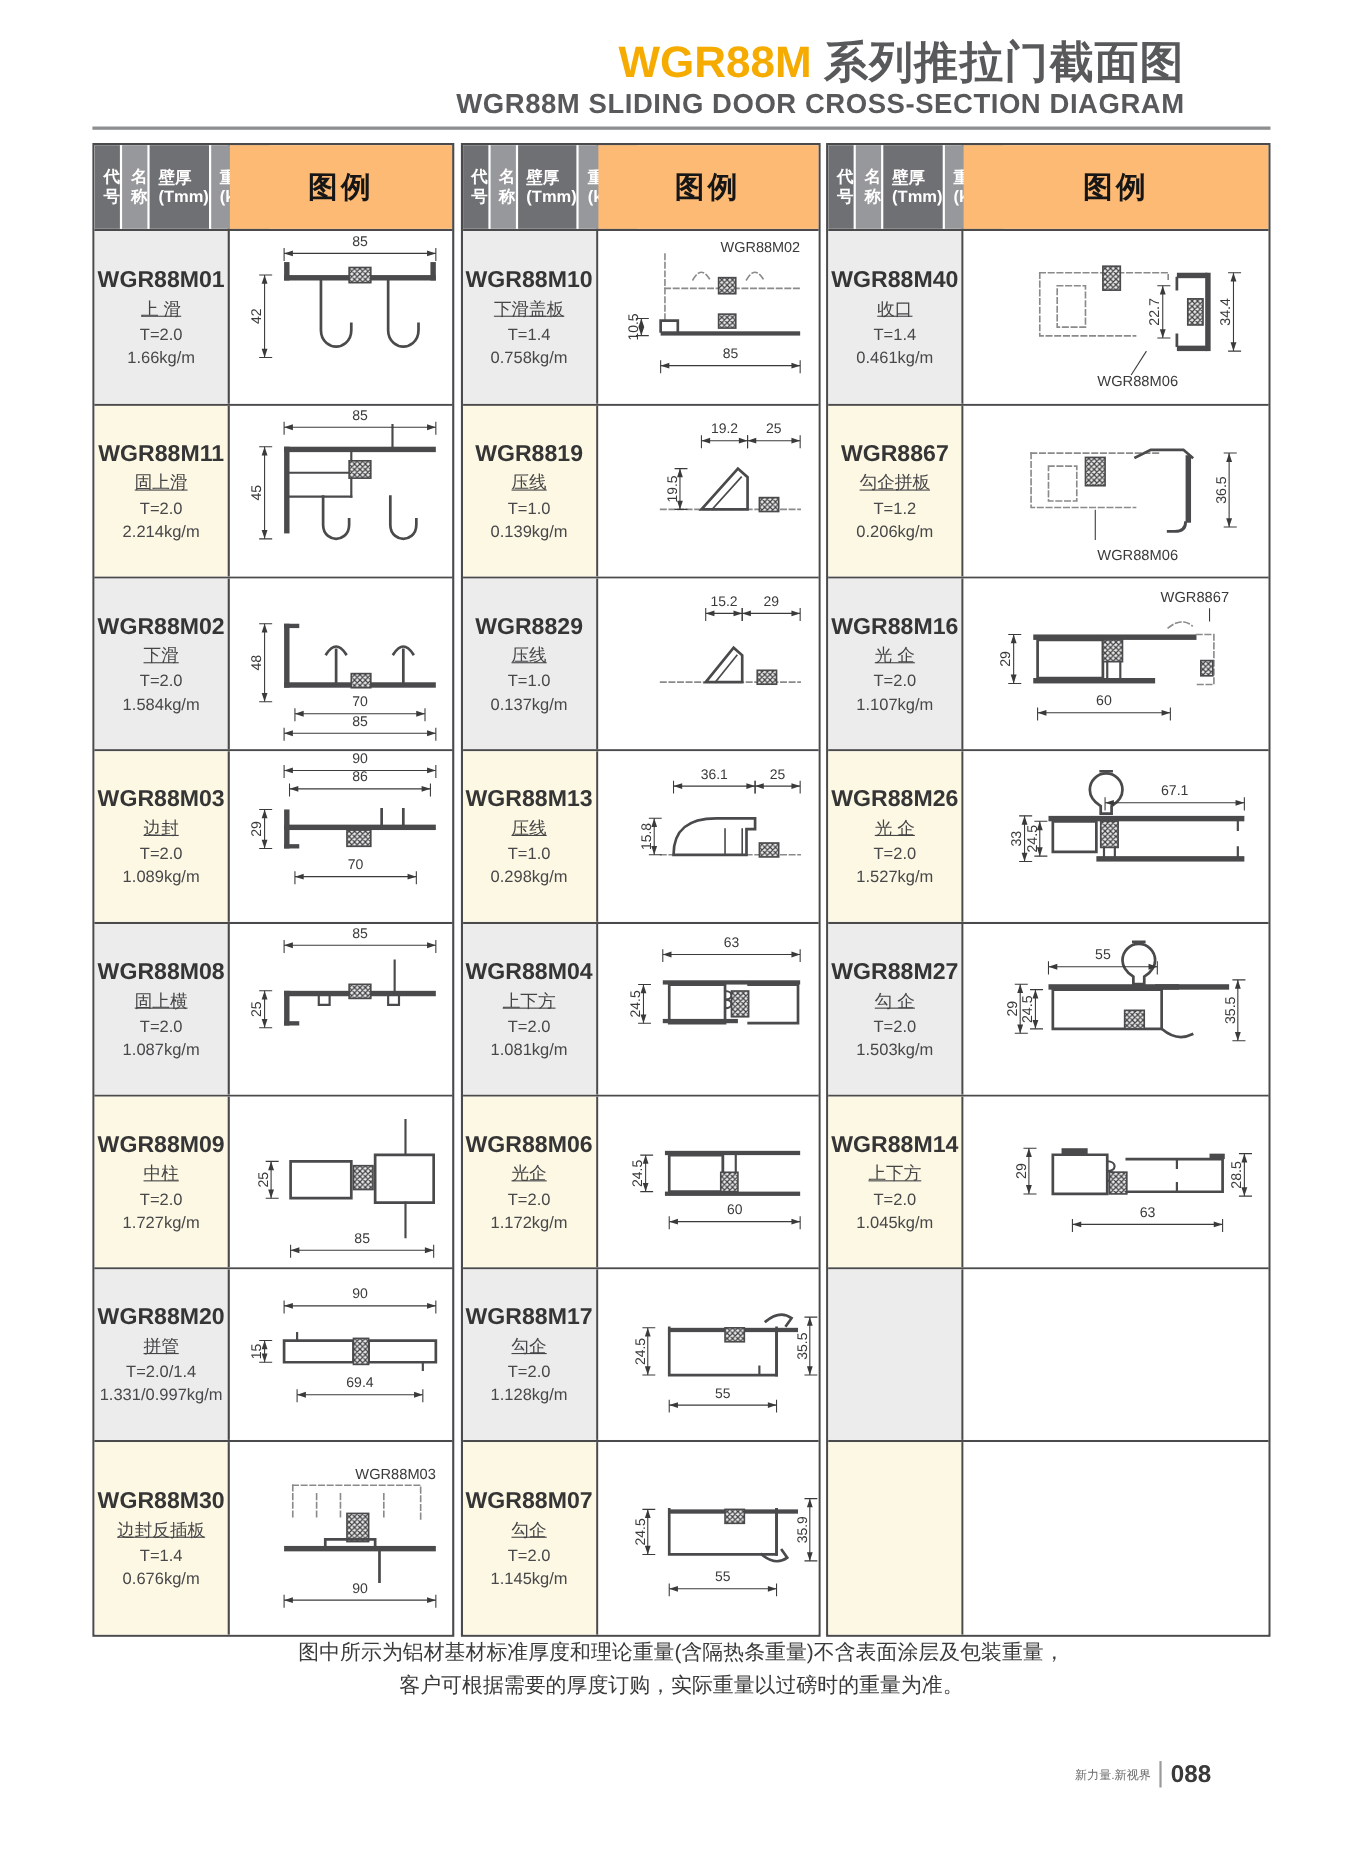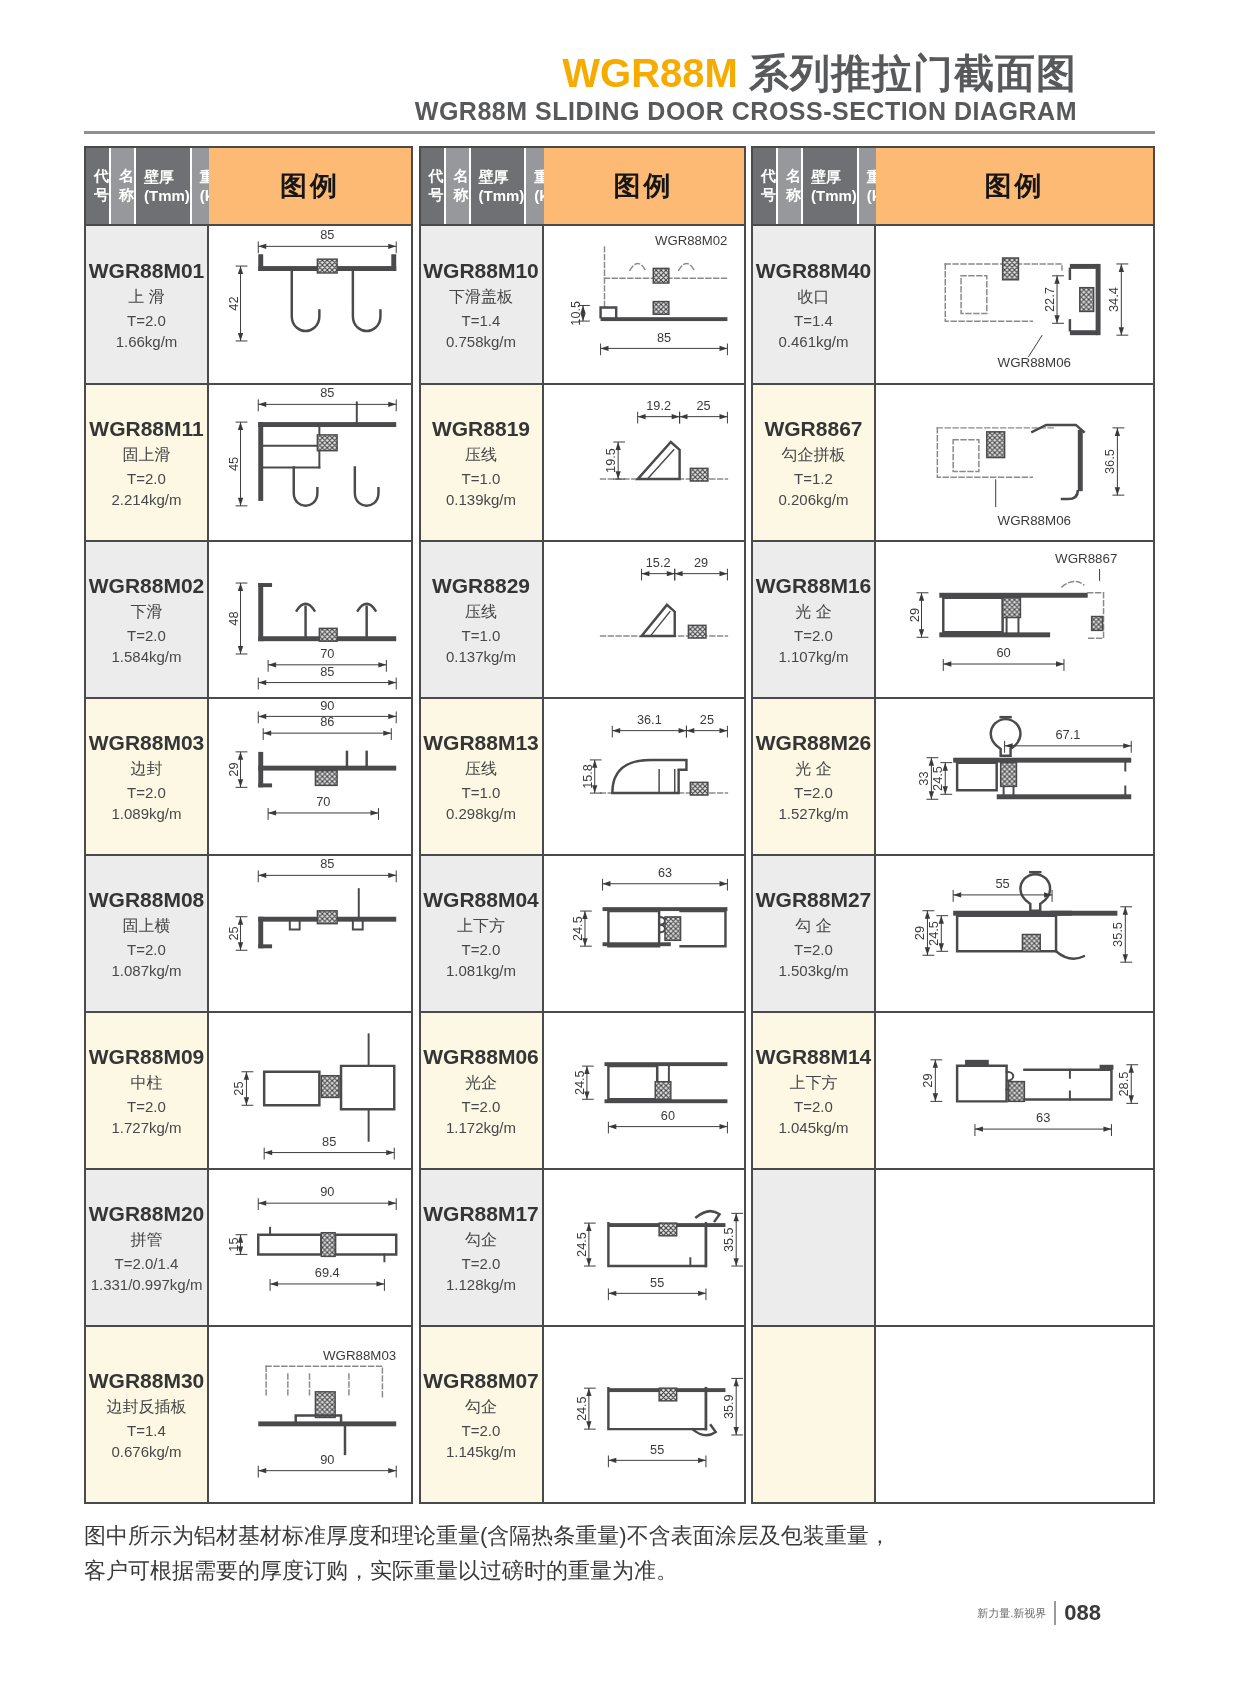--- a/index.html
+++ b/index.html
@@ -1,17 +1,17 @@
 <!DOCTYPE html>
 <html><head>
 <meta charset="utf-8">
 <style>
   html,body{margin:0;padding:0;background:#ffffff;}
   body{width:1239px;height:1681px;position:relative;font-family:"Liberation Sans","DejaVu Sans",sans-serif;color:#3a3a3b;}
-  .content{padding:52px 84px 0 84px;}
+  .content{padding:36px 84px 0 84px;}
   
   .titlebar{text-align:right;padding-right:78px;}
   .title{font-size:40px;font-weight:bold;line-height:1.05;}
   .title .tcode{color:#f5ab00;}
   .title .tcn{color:#58595b;letter-spacing:1px;}
   .subtitle{font-size:25px;font-weight:bold;color:#58595b;margin-top:3px;letter-spacing:0.5px;}
   .rule{height:3px;background:#8e8f91;margin-top:5px;}
   
   .table{display:flex;justify-content:space-between;margin-top:12px;}
   .group{box-sizing:border-box;border:2px solid #4a4a4c;background:#fff;}
@@ -24,26 +24,26 @@
   .hlabels div:nth-child(odd){background:#6f7073;}
   .hlabels div:nth-child(even){background:#97989b;}
   .hlegend{flex:1;background:#fdba74;display:flex;align-items:center;justify-content:center;font-size:27px;font-weight:bold;color:#161616;letter-spacing:3px;}
   .prow{display:flex;height:157px;border-top:2px solid #4a4a4c;box-sizing:border-box;}
   .prow:first-child{border-top:none;}
   .prow:last-child{height:177px;}
   .info{width:123px;box-sizing:border-box;border-right:2px solid #4a4a4c;display:flex;flex-direction:column;justify-content:center;align-items:center;gap:4px;text-align:center;padding:2px;}
   .prow:nth-child(odd) .info{background:#ececec;}
   .prow:nth-child(even) .info{background:#fcf8e3;}
   .code{font-size:21px;font-weight:bold;color:#353536;letter-spacing:0;}
-  .cname{font-size:16px;color:#454547;}
+  .cname{font-size:16px;color:#454547;text-decoration:underline;}
   .thick,.weight{font-size:15px;color:#48484a;}
   .diag{flex:1;background:#fff;display:flex;align-items:center;justify-content:center;overflow:hidden;}
   .diag svg{width:100%;height:100%;}
   
-  .note{font-size:22px;color:#3a3a3b;line-height:1.6;margin-top:14px;}
+  .note{text-align:center;font-size:19px;color:#3a3a3b;line-height:1.6;}
   .pagefoot{position:absolute;right:138px;top:1600px;display:flex;align-items:center;gap:8px;}
   .brand{font-size:11px;color:#6a6a6a;}
   .sep{width:2px;height:24px;background:#9a9a9a;display:inline-block;}
   .pnum{font-size:22px;font-weight:bold;color:#3a3a3b;}
   .defs-hidden{position:absolute;width:0;height:0;overflow:hidden;}
 </style>
 </head>
 <body>
 
 <svg class="defs-hidden" aria-hidden="true">

